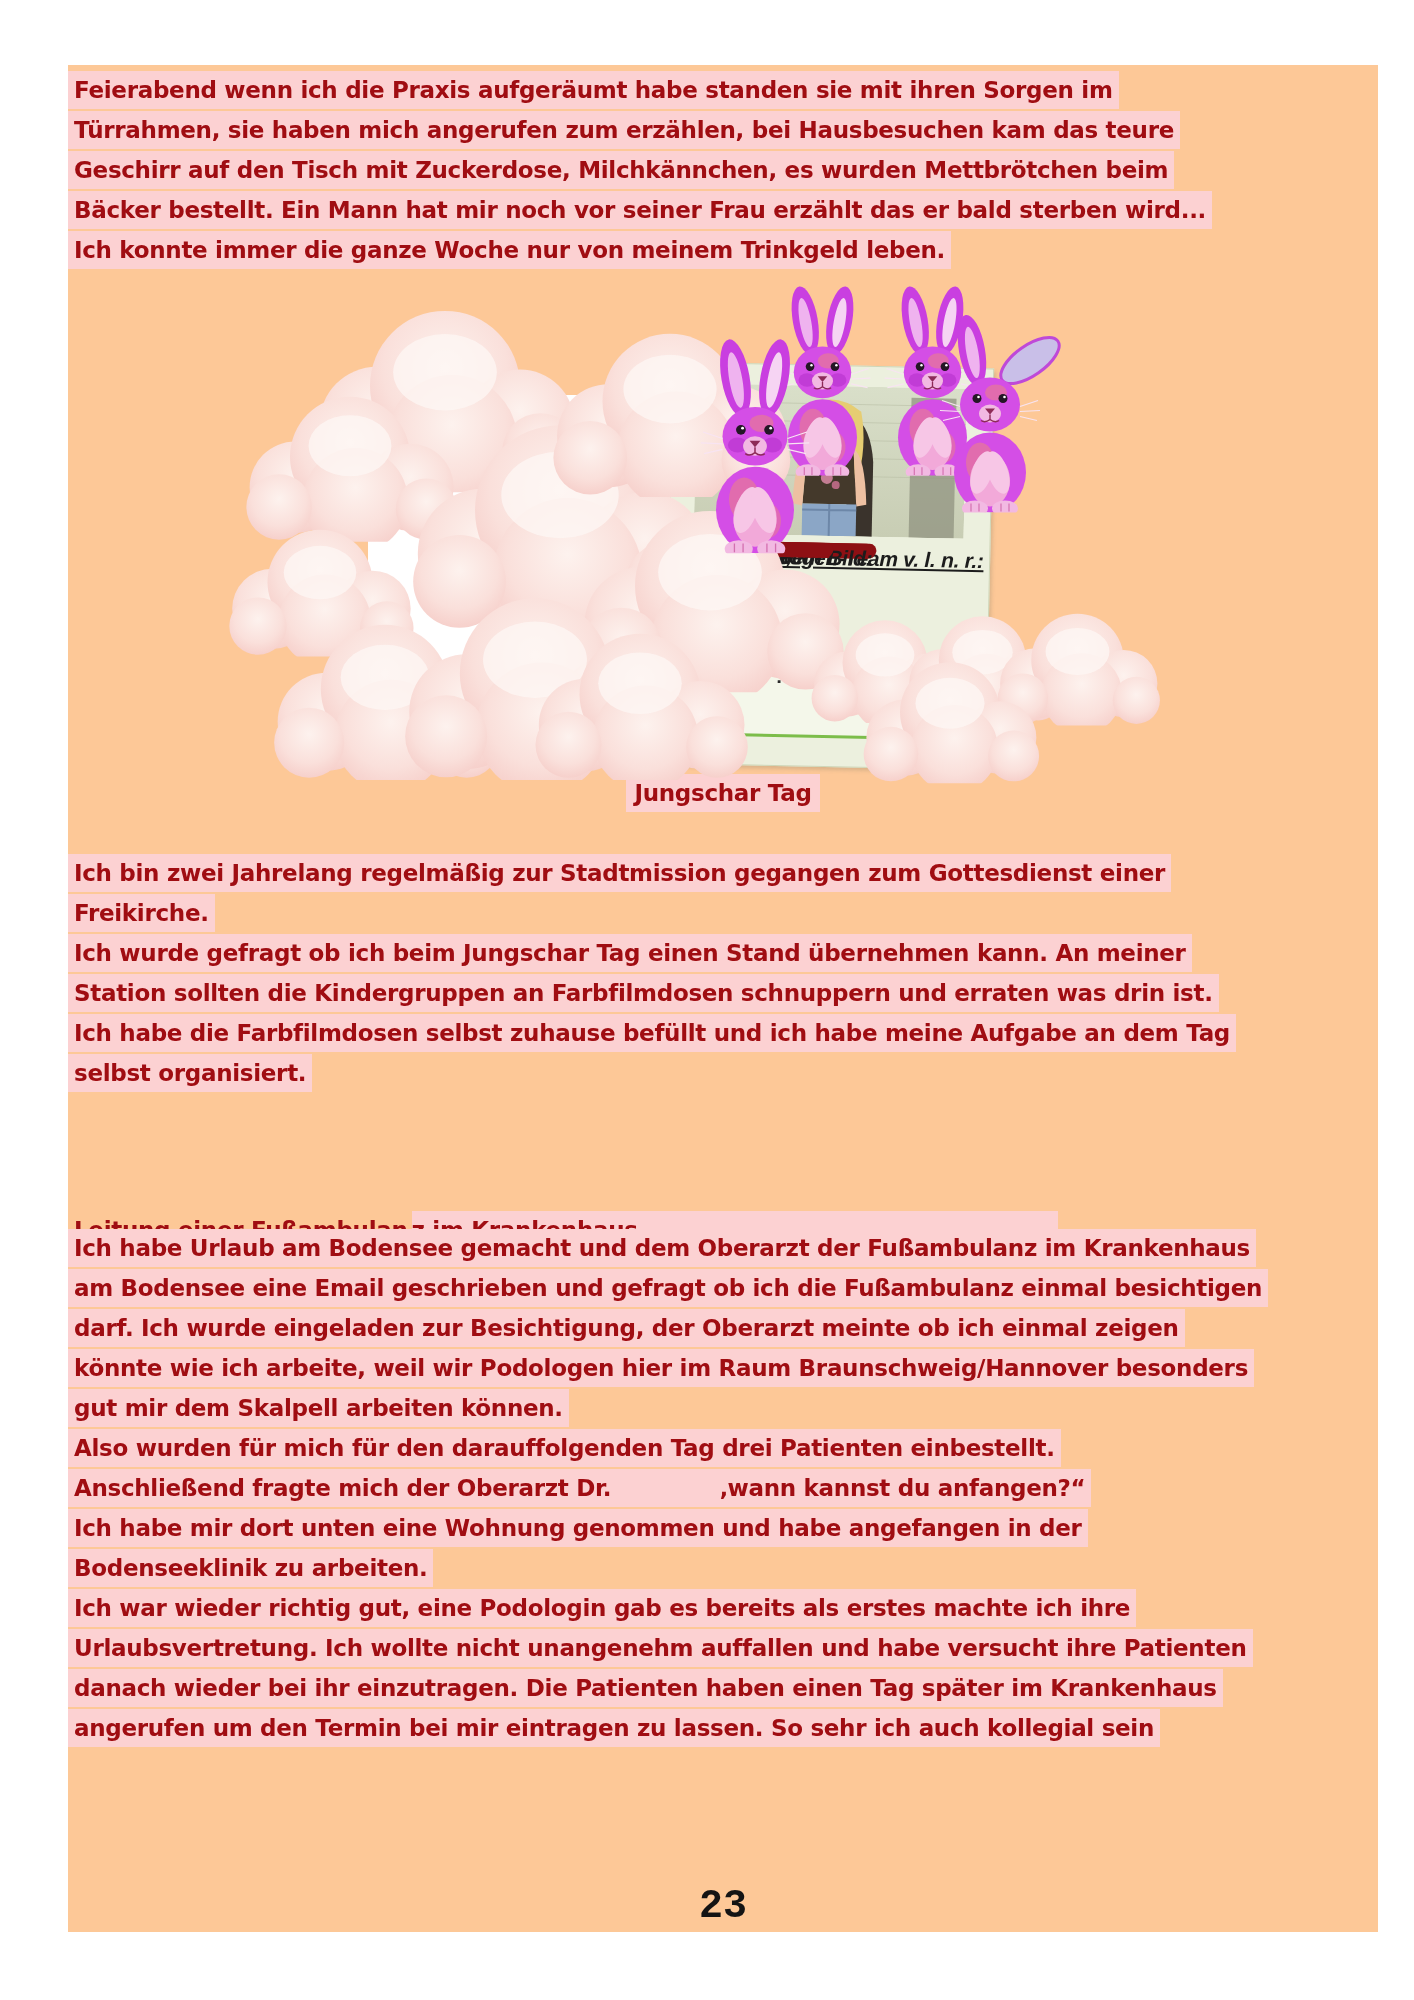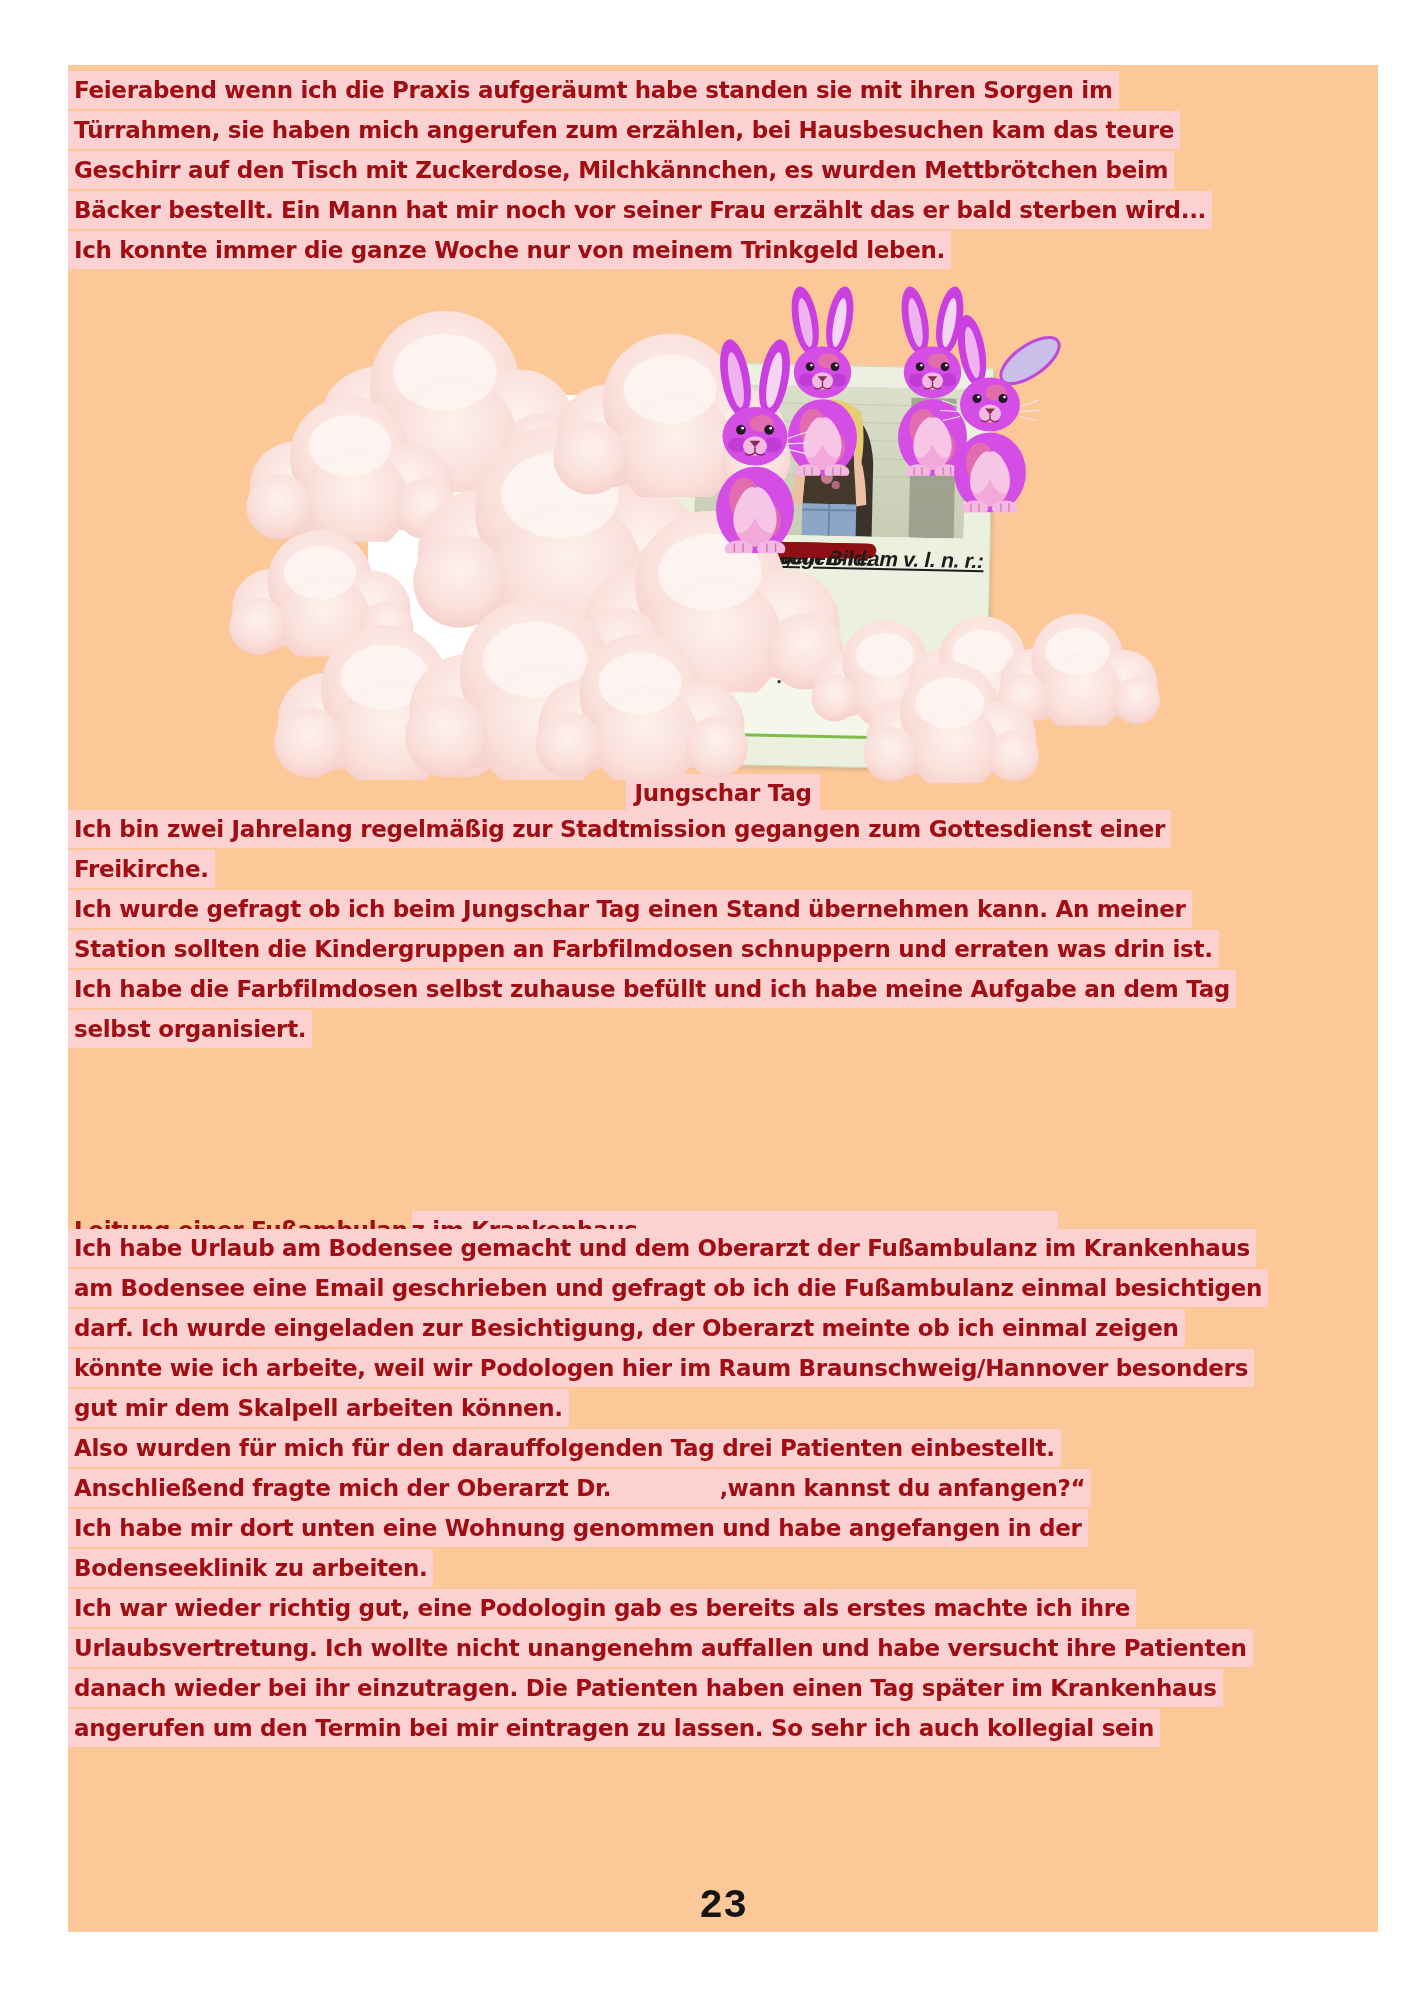--- a/index.html
+++ b/index.html
@@ -16,21 +16,21 @@
     position:absolute;left:0;
     font-weight:700;font-size:23px;line-height:40px;letter-spacing:-0.3px;
     color:#a00d12;white-space:pre;
   }
   .hl{
     background:#fcd1d2;
     padding:6px 6px;
     box-decoration-break:clone;margin-top:10px;-webkit-box-decoration-break:clone;
   }
   .p1{top:5px;}
-  .p2{top:744px;}
+  .p2{top:788px;}
   .p3{top:1163px;}
   .h1{top:708px;left:0;width:100%;text-align:center;}
   .h1 .hl{padding:6px 8px;}
   .h2{top:1145px;}
   .h2 .plain{padding:6px 4px 6px 6px;}
   .h2 .hl{padding:6px 420px 14px 0;}
   .pageno{
     position:absolute;top:1819px;left:0;width:100%;text-align:center;
     font-family:Liberation Mono, monospace;font-weight:700;
     font-size:40px;color:#141414;

